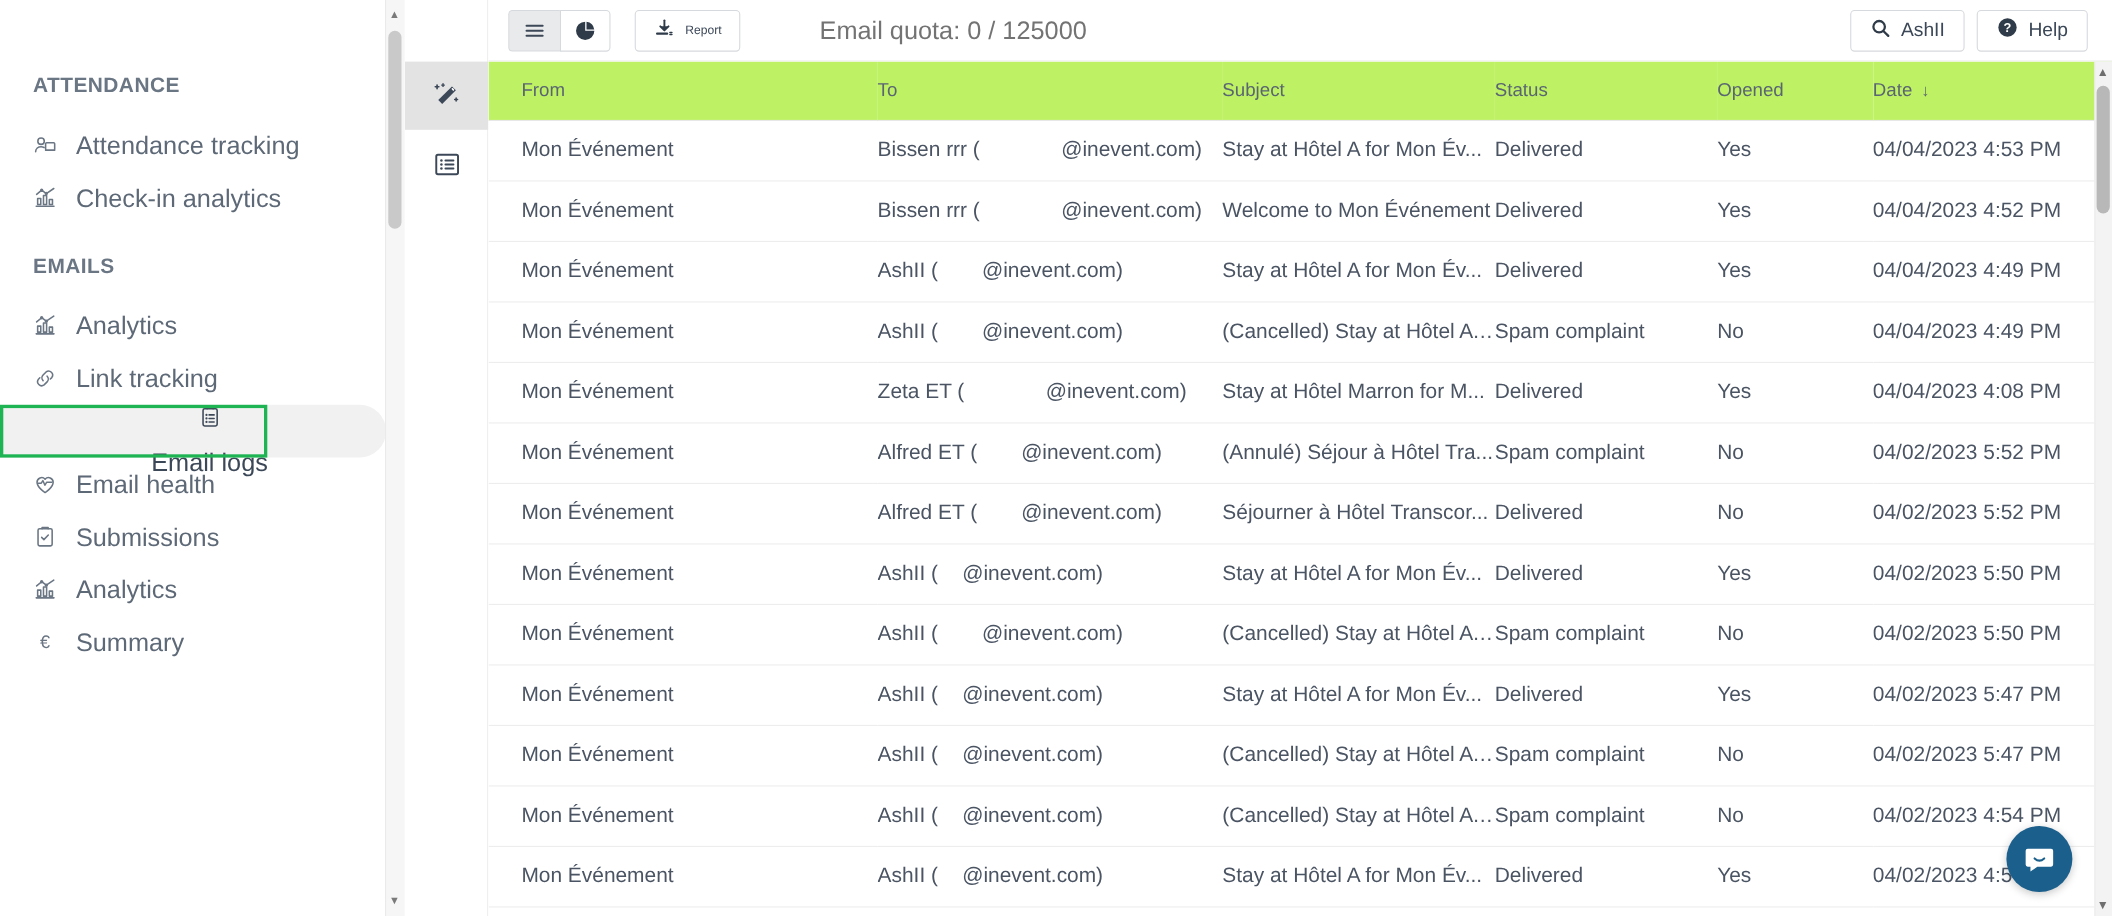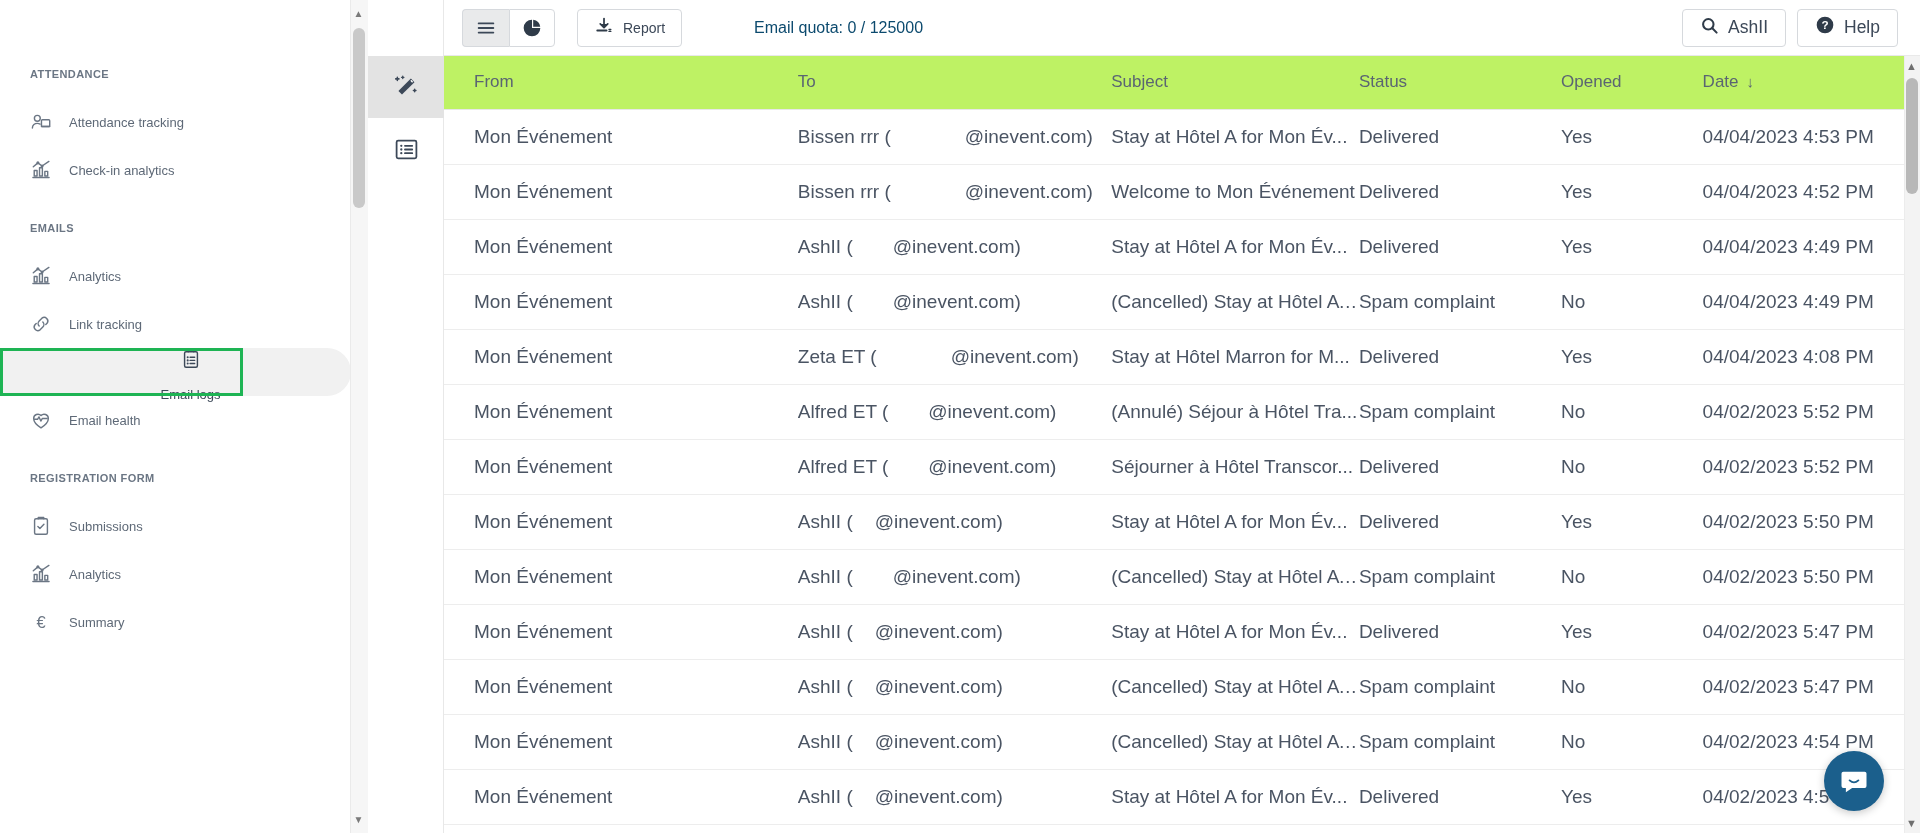--- a/index.html
+++ b/index.html
@@ -18,21 +18,21 @@
     width: 368px;
     height: 833px;
     background: #ffffff;
     position: relative;
     flex: 0 0 368px;
     overflow: hidden;
   }
   .sidebar-inner { padding-top: 0; }
   .nav-partial-top { height: 22px; }
   .nav-section-title {
-    font-size: 11px;
+    font-size: 19px;
     font-weight: 700;
     letter-spacing: 0.4px;
     color: #6b7684;
     padding: 0 0 0 30px;
     margin-top: 28px;
     margin-bottom: 18px;
     text-transform: uppercase;
   }
   .nav-section-title.first { margin-top: 46px; }
   .nav-item {
@@ -45,21 +45,21 @@
     position: relative;
   }
   .nav-item .nav-icon {
     width: 22px; height: 22px;
     flex: 0 0 22px;
     display: flex; align-items: center; justify-content: center;
     color: #6b7684;
   }
   .nav-item .nav-icon svg { display: block; }
   .nav-label {
-    font-size: 13px;
+    font-size: 23px;
     color: #5e6977;
     font-weight: 400;
     white-space: nowrap;
   }
   .nav-item.active {
     background: #f1f1f1;
     border-radius: 0 26px 26px 0;
     width: 351px;
     flex-direction: column;
   }
@@ -144,32 +144,32 @@
   }
   .btn-group { display: flex; }
   .tb-btn {
     height: 38px;
     min-width: 44px;
     border: 1px solid #d6d9dd;
     background: #ffffff;
     display: flex; align-items: center; justify-content: center;
     gap: 8px;
     padding: 0 12px;
-    font-size: 14px;
+    font-size: 11px;
     color: #3c4858;
     cursor: pointer;
     border-radius: 4px;
   }
   .btn-group .tb-btn:first-child { border-radius: 4px 0 0 4px; border-right: none; }
   .btn-group .tb-btn:last-child { border-radius: 0 4px 4px 0; }
   .tb-btn.selected { background: #e9eaeb; }
   .tb-btn.report { padding: 0 16px; gap: 9px; margin-left: 8px; }
   .quota {
-    font-size: 16px;
-    color: #0c4a6e;
+    font-size: 23px;
+    color: #737373;
     margin-left: 58px;
     white-space: nowrap;
   }
   .topbar-right { margin-left: auto; display: flex; gap: 11px; }
   .tb-btn.right-btn { padding: 0 17px; gap: 9px; font-size: 17.5px; }
 
   
   .table-wrap {
     flex: 1 1 auto;
     overflow: hidden;
@@ -328,21 +328,20 @@
         </div>
         <div class="nav-item">
           <span class="nav-icon">
             <svg width="22" height="22" viewBox="0 0 24 24" fill="none" stroke="currentColor" stroke-width="1.55" stroke-linecap="round" stroke-linejoin="round">
               <path d="M12 20.5 s-8-5-8-10.2 a4.6 4.6 0 0 1 8-3.1 a4.6 4.6 0 0 1 8 3.1 C20 15.5 12 20.5 12 20.5z"></path>
               <path d="M4.8 11.2 h3.4 l1.6 -2.6 l2 4.6 l1.7 -2.9 h5.2" stroke-width="1.5"></path>
             </svg>
           </span>
           <span class="nav-label">Email health</span>
         </div>
-        <div class="nav-section-title">REGISTRATION FORM</div>
         <div class="nav-item">
           <span class="nav-icon">
             <svg width="22" height="22" viewBox="0 0 24 24" fill="none" stroke="currentColor" stroke-width="1.55" stroke-linecap="round" stroke-linejoin="round">
               <rect x="5" y="4" width="14" height="17" rx="1.6"></rect>
               <path d="M9 4 V2.8 h6 V4"></path>
               <path d="M8.6 12.6 l2.2 2.2 l4.4 -4.6"></path>
             </svg>
           </span>
           <span class="nav-label">Submissions</span>
         </div>

